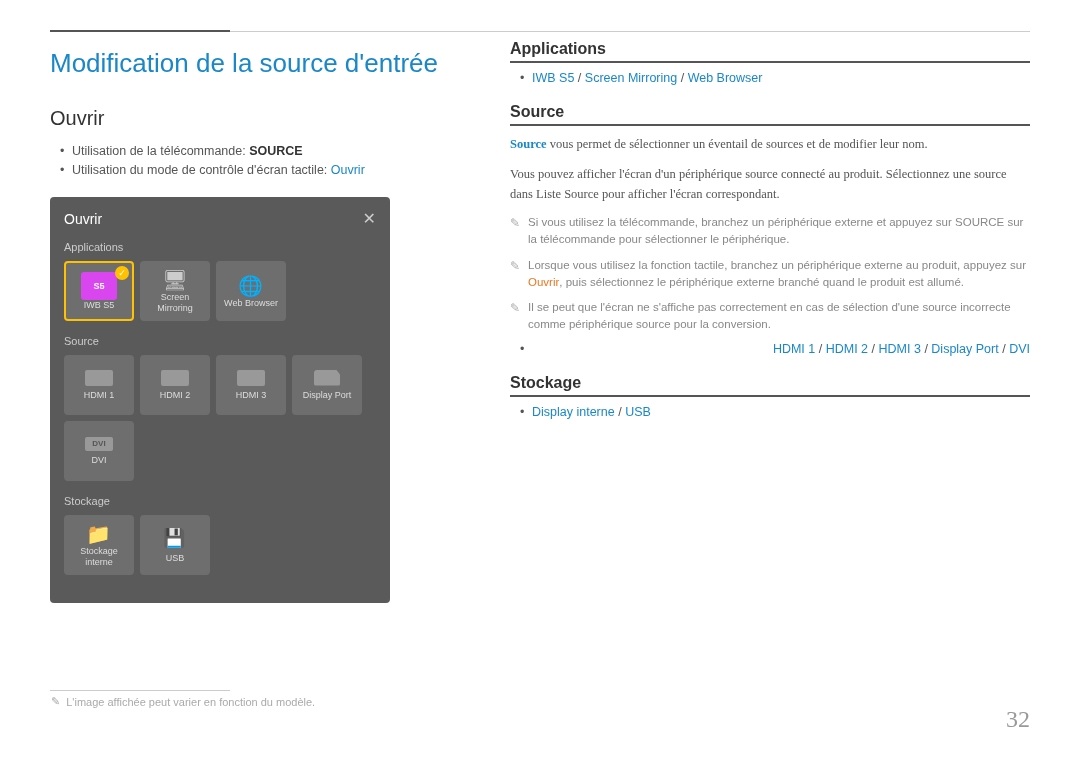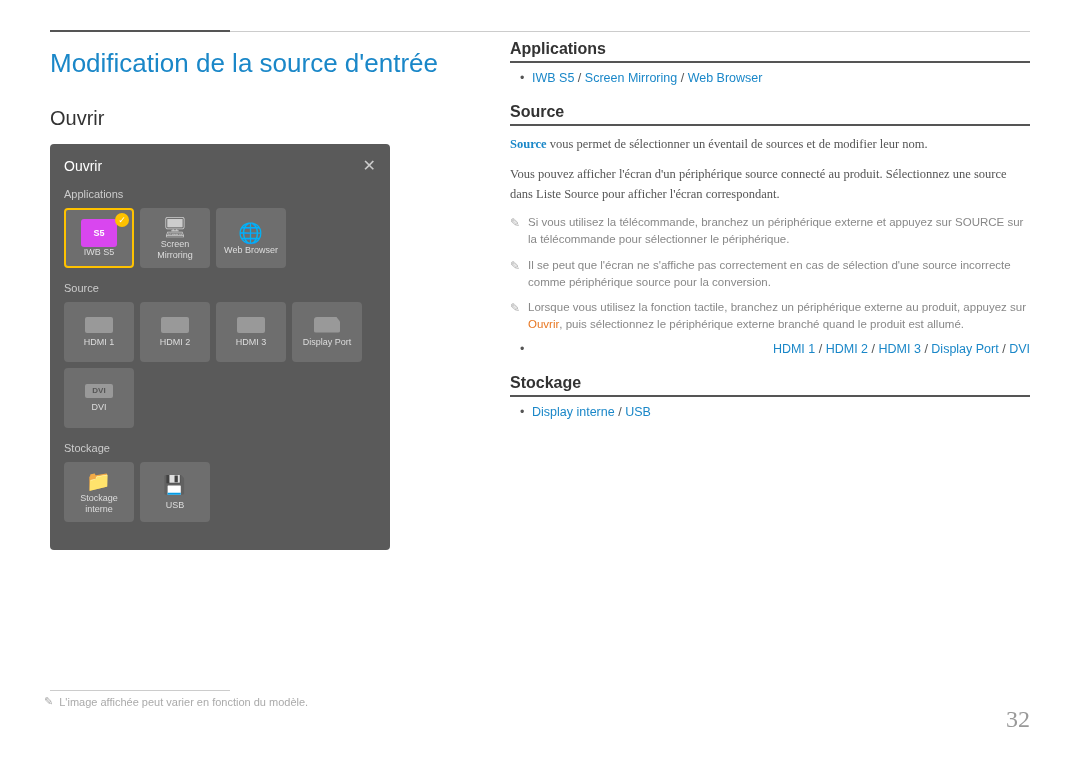--- a/index.html
+++ b/index.html
@@ -259,21 +259,21 @@
       right: 50px;
       font-size: 24px;
       color: #999;
       font-weight: 300;
       font-family: Liberation Serif, serif;
     }
 
     .footer-note {
       position: absolute;
       bottom: 55px;
-      left: 44px;
+      left: 51px;
       font-size: 11px;
       color: #aaa;
       display: flex;
       align-items: center;
       gap: 6px;
     }
 
     .footer-note::before {
       content: '✎';
       font-size: 11px;
@@ -320,20 +320,28 @@
   <div class="top-line-light"></div>
 </div>
 
 <div class="page-container">
 
   <div class="left-col">
     <h1 class="main-title">Modification de la source d'entrée</h1>
 
     <h2 class="section-title-left">Ouvrir</h2>
 
+    <ul class="bullet-list">
+      <li>
+        Utilisation de la télécommande: <span class="bold-text">SOURCE</span>
+      </li>
+      <li>
+        Utilisation du mode de contrôle d'écran tactile: <span class="highlight link-orange">Ouvrir</span>
+      </li>
+    </ul>
 
     <div class="dialog-box">
       <div class="dialog-header">
         <span class="dialog-title">Ouvrir</span>
         <span class="dialog-close">✕</span>
       </div>
 
       <div class="dialog-section-label">Applications</div>
       <div class="icon-grid">
 
@@ -416,24 +424,24 @@
       <p class="body-text">
         <span class="highlight-word link-blue">Source</span> vous permet de sélectionner un éventail de sources et de modifier leur nom.
       </p>
       <p class="body-text">
         Vous pouvez afficher l'écran d'un périphérique source connecté au produit. Sélectionnez une source dans Liste Source pour afficher l'écran correspondant.
       </p>
       <p class="note-text">
         Si vous utilisez la télécommande, branchez un périphérique externe et appuyez sur SOURCE sur la télécommande pour sélectionner le périphérique.
       </p>
       <p class="note-text">
-        Il se peut que l'écran ne s'affiche pas correctement en cas de sélection d'une source incorrecte comme périphérique source pour la conversion.
+        Lorsque vous utilisez la fonction tactile, branchez un périphérique externe au produit, appuyez sur <span class="link-orange">Ouvrir</span>, puis sélectionnez le périphérique externe branché quand le produit est allumé.
       </p>
       <p class="note-text">
-        Lorsque vous utilisez la fonction tactile, branchez un périphérique externe au produit, appuyez sur <span class="link-orange">Ouvrir</span>, puis sélectionnez le périphérique externe branché quand le produit est allumé.
+        Il se peut que l'écran ne s'affiche pas correctement en cas de sélection d'une source incorrecte comme périphérique source pour la conversion.
       </p>
       <ul class="right-bullet-list" style="margin-top:8px;text-align:right;">
         <li>
           <span class="link-blue">HDMI 1</span>
           <span> / </span>
           <span class="link-blue">HDMI 2</span>
           <span> / </span>
           <span class="link-blue">HDMI 3</span>
           <span> / </span>
           <span class="link-blue">Display Port</span>

